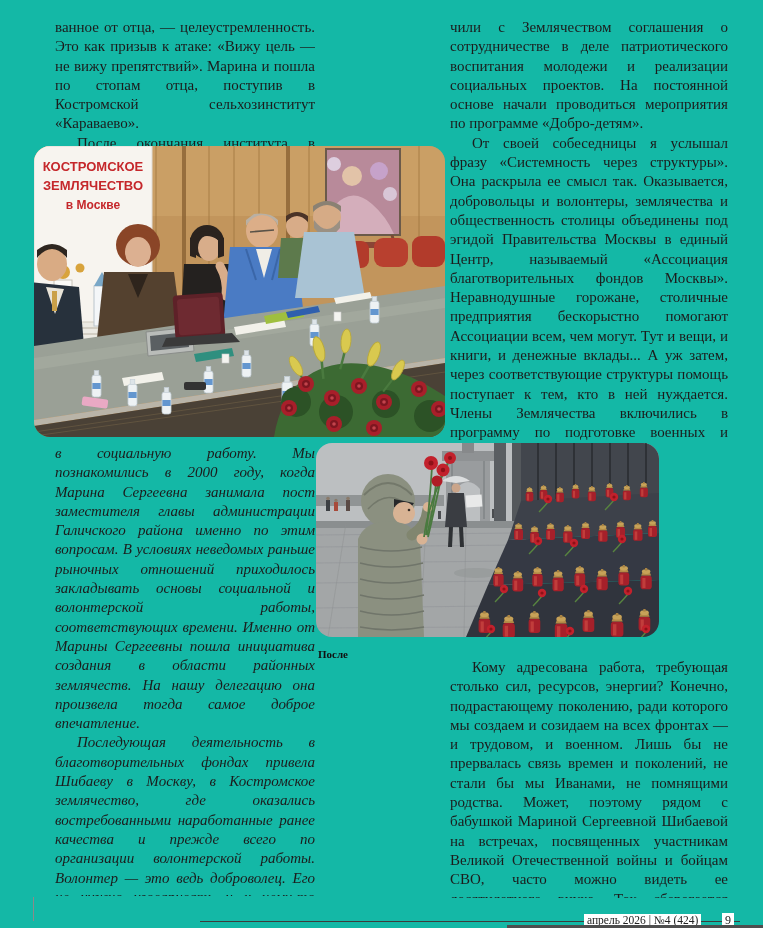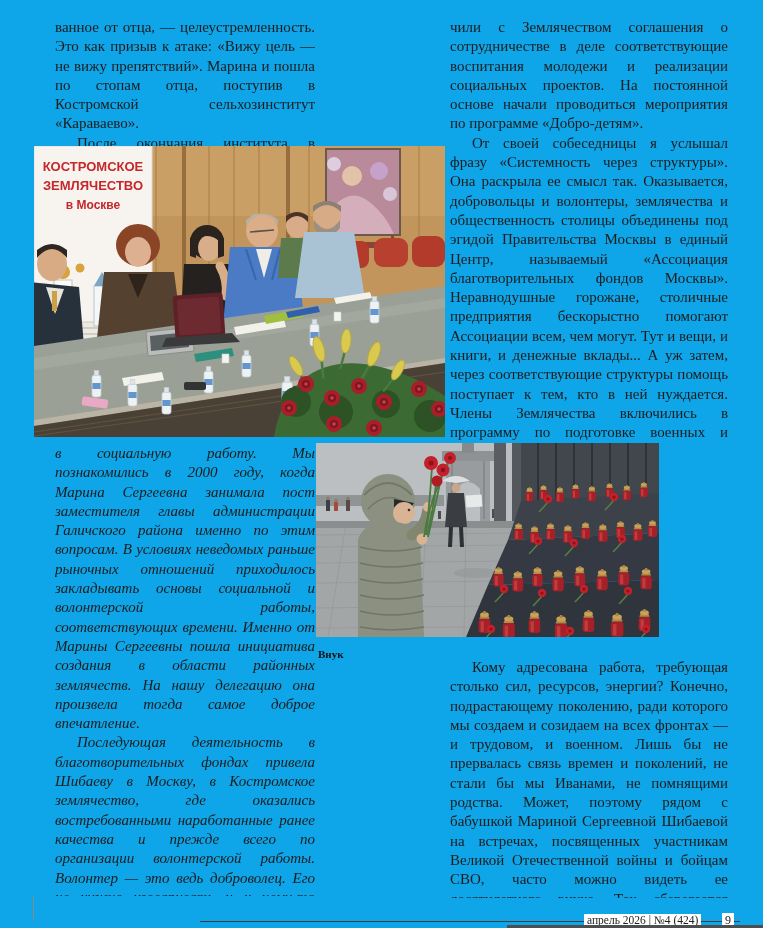--- a/index.html
+++ b/index.html
@@ -1,24 +1,24 @@
 <!DOCTYPE html>
 <html lang="ru"><head>
 <meta charset="utf-8">
 <style>
   html,body{margin:0;padding:0;background:#ffffff;}
   .page{
-    position:relative;width:763px;height:928px;background:#0ea5e9;
+    position:relative;width:763px;height:928px;background:#14b8a6;
     font-family:"Liberation Serif","DejaVu Serif",serif;color:#1c1c1c;
     overflow:hidden;
   }
   .body-text{position:absolute;font-size:15px;line-height:19.3px;text-align:justify;overflow:hidden;}
   .body-text p{margin:0;}
   .body-text p.ind{text-indent:22px;}
-  .photo{position:absolute;overflow:hidden;}
+  .photo{position:absolute;overflow:hidden;border-radius:16px;}
   .photo svg{display:block;}
   .caption{
     position:absolute;font-weight:bold;font-size:11px;line-height:13.5px;
     color:#111;
   }
   .footer-rule{position:absolute;background:#3c3c3c;}
   .footer-text{position:absolute;font-size:11.5px;letter-spacing:0.6px;color:#222;white-space:nowrap;margin-top:28px;}
   .footer-issue{position:absolute;font-size:11.5px;color:#222;white-space:nowrap;}
   .footer-page{position:absolute;font-size:12px;color:#222;}
   .edge-tick{position:absolute;background:#8a8a8a;}
@@ -230,21 +230,21 @@
       </g>
     </svg>
   </div>
 
   <div class="body-text" style="left:55px;top:444px;width:260px;height:452px;font-style:italic;">
     <p>в социальную работу. Мы познакомились в 2000 году, когда Марина Сергеевна занимала пост заместителя главы администрации Галичского района именно по этим вопросам. В условиях неведомых раньше рыночных отношений приходилось закладывать основы социальной и волонтерской работы, соответствующих времени. Именно от Марины Сергеевны пошла инициатива создания в области районных землячеств. На нашу делегацию она произвела тогда самое доброе впечатление.</p>
     <p class="ind">Последующая деятельность в благотворительных фондах привела Шибаеву в Москву, в Костромское землячество, где оказались востребованными наработанные ранее качества и прежде всего по организации волонтерской работы. Волонтер — это ведь доброволец. Его не нужно уговаривать и к чему-то призывать, его следует поддерживать. И если отношения выстроены грамотно, не замедлит появиться результат. Вскоре это и случилось — ряд московских школ (№ 1411, 109, 825) и педагогический университет заклю-</p>
   </div>
 
   <div class="body-text" style="left:450px;top:18px;width:278px;height:422px;">
-    <p>чили с Землячеством соглашения о сотрудничестве в деле соответствующие воспитания молодежи и реализации социальных проектов. На постоянной основе начали проводиться мероприятия по программе «Добро-детям».</p>
+    <p>чили с Землячеством соглашения о сотрудничестве в деле патриотического воспитания молодежи и реализации социальных проектов. На постоянной основе начали проводиться мероприятия по программе «Добро-детям».</p>
     <p class="ind">От своей собеседницы я услышал фразу «Системность через структуры». Она раскрыла ее смысл так. Оказывается, добровольцы и волонтеры, землячества и общественность столицы объединены под эгидой Правительства Москвы в единый Центр, называемый «Ассоциация благотворительных фондов Москвы». Неравнодушные горожане, столичные предприятия бескорыстно помогают Ассоциации всем, чем могут. Тут и вещи, и книги, и денежные вклады... А уж затем, через соответствующие структуры помощь поступает к тем, кто в ней нуждается. Члены Землячества включились в программу по подготовке военных и гражданских психологов, ведущих реабилитационную работу с участниками СВО и членами их семей.</p>
   </div>
 
   <div class="photo" style="left:316px;top:443px;width:343px;height:194px;">
     <svg width="343" height="194" viewBox="0 0 343 194">
       <defs>
         <g id="p2cnd">
           <rect x="2" y="6" width="9" height="11" rx="2.5" fill="#a6202a"></rect>
           <rect x="3.5" y="8" width="2.5" height="8" fill="#c84540" opacity="0.8"></rect>
           <path d="M2.5 6 L10.5 6 L9.5 3.5 L3.5 3.5 Z" fill="#b28a46"></path>
@@ -416,21 +416,21 @@
           <circle cx="127" cy="27" r="6.5" fill="#c2212c"></circle>
             <circle cx="127" cy="27" r="2.2" fill="#8e1118"></circle>
           <circle cx="134" cy="15" r="6" fill="#c2212c"></circle>
             <circle cx="134" cy="15" r="2" fill="#8e1118"></circle>
           <circle cx="121" cy="38" r="5.5" fill="#b01c26"></circle>
         </g>
       </g>
     </svg>
   </div>
 
-  <div class="caption" style="left:318px;top:648px;width:80px;">Внук</div>
+  <div class="caption" style="left:318px;top:648px;width:80px;">После</div>
 
   <div class="body-text" style="left:450px;top:658px;width:278px;height:240px;">
     <p class="ind">Кому адресована работа, требующая столько сил, ресурсов, энергии? Конечно, подрастающему поколению, ради которого мы создаем и созидаем на всех фронтах — и трудовом, и военном. Лишь бы не прервалась связь времен и поколений, не стали бы мы Иванами, не помнящими родства. Может, поэтому рядом с бабушкой Мариной Сергеевной Шибаевой на встречах, посвященных участникам Великой Отечественной войны и бойцам СВО, часто можно видеть ее десятилетнего внука. Так сберегается память.</p>
   </div>
 
   <div class="edge-tick" style="left:33px;top:897px;width:1px;height:24px;"></div>
   <div class="footer-text" style="left:47px;top:913px;">МОСКОВСКИЙ ЖУРНАЛ</div>
   <div class="footer-rule" style="left:200px;top:921px;width:540px;height:1px;"></div>
   <div class="footer-issue" style="left:568px;top:914px;background:#ffffff;padding:0 3px;margin-left:16px;">апрель 2026 | №4 (424)</div>
   <div class="footer-page" style="left:722px;top:913px;background:#ffffff;padding:0 3px;">9</div>

